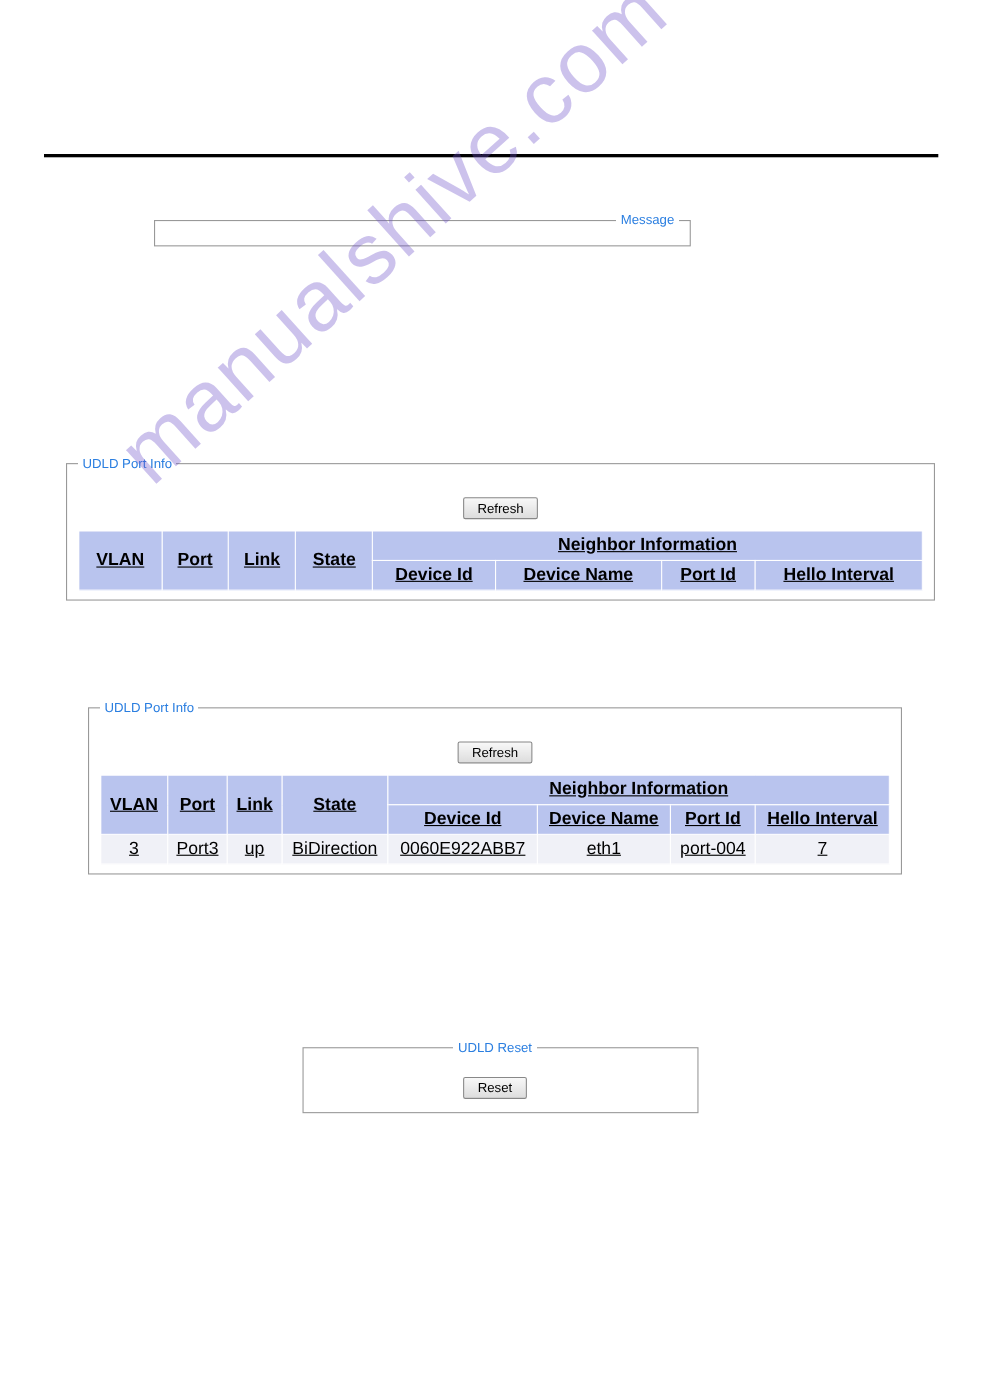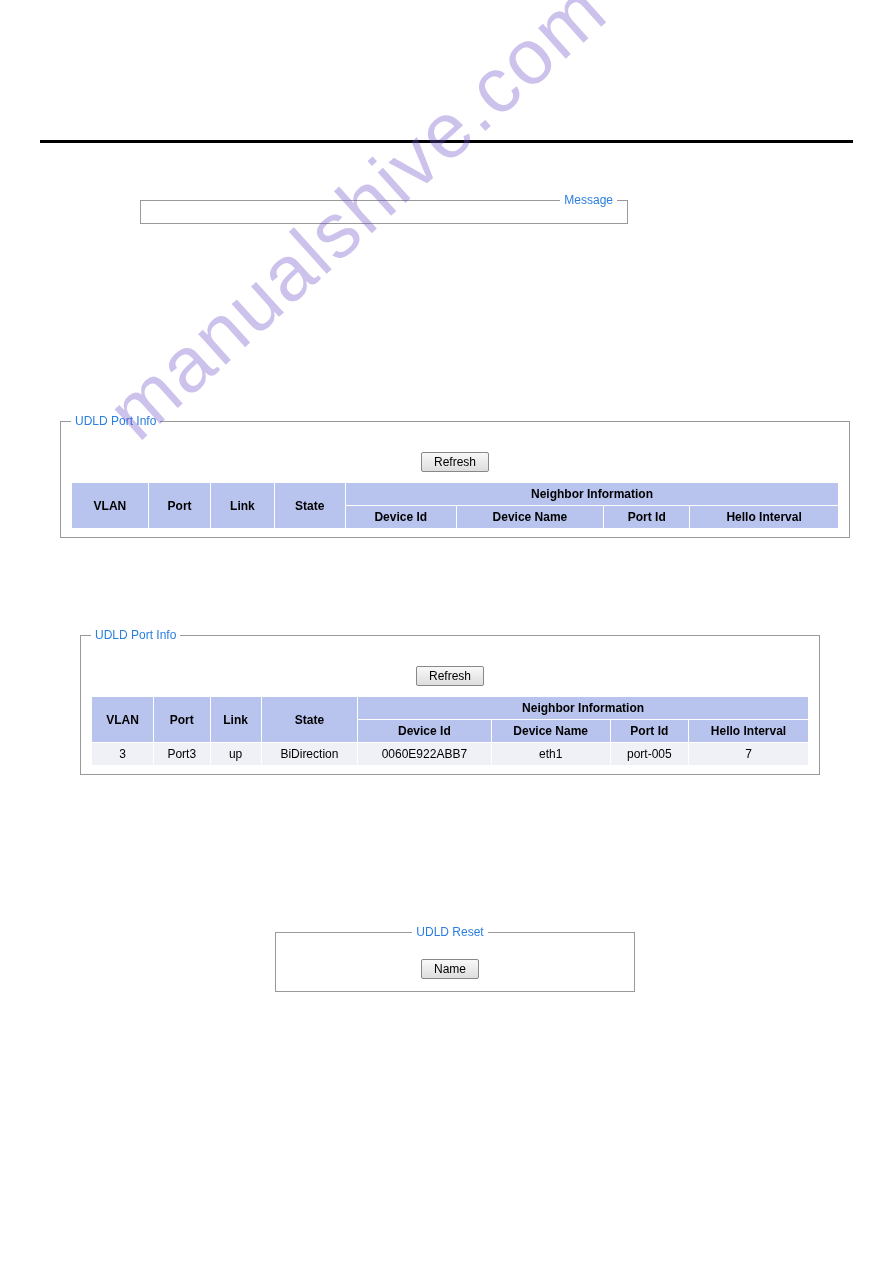--- a/index.html
+++ b/index.html
@@ -60,21 +60,22 @@
   }
   .center-row {
     text-align: center;
     margin-bottom: 10px;
     margin-top: 16px;
   }
 
   table {
     width: 100%;
     border-collapse: collapse;
-    font-size: 12px;
+    font-size: 16px;
+    text-decoration: underline;
   }
   th {
     background: #b9c4ee;
     border: 1px solid #fff;
     padding: 4px 6px;
     text-align: center;
     font-weight: bold;
     color: #000;
   }
   td {
@@ -159,25 +160,25 @@
       <th>Port Id</th>
       <th>Hello Interval</th>
     </tr>
     <tr>
       <td>3</td>
       <td>Port3</td>
       <td>up</td>
       <td>BiDirection</td>
       <td>0060E922ABB7</td>
       <td>eth1</td>
-      <td>port-005</td>
+      <td>port-004</td>
       <td>7</td>
     </tr>
   </tbody>
     </table>
 </fieldset>
 
 <fieldset class="reset-box">
   <legend>UDLD Reset</legend>
-  <button class="btn">Name</button>
+  <button class="btn">Reset</button>
 </fieldset>
 
 <div class="watermark">manualshive.com</div>
 
 </body></html>

